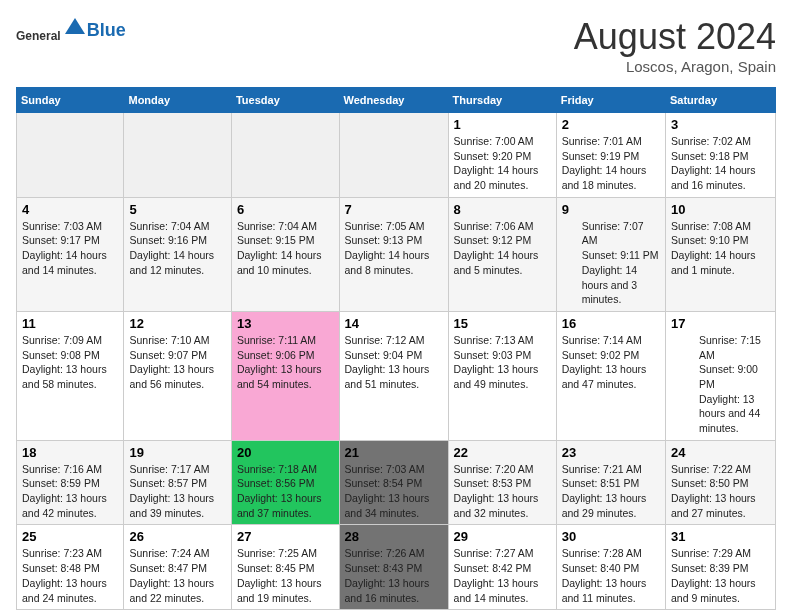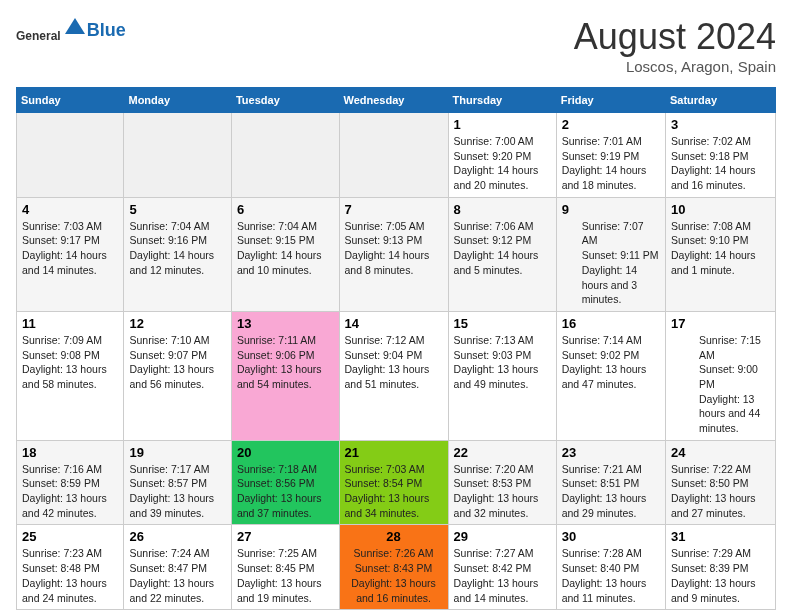--- a/index.html
+++ b/index.html
@@ -259,21 +259,21 @@
           <div class="day-info" style="white-space: pre-line;">Sunrise: 7:17 AM
 Sunset: 8:57 PM
 Daylight: 13 hours and 39 minutes.</div>
         </td>
         <td style="background: #22c55e;">
           <span class="day-number">20</span>
           <div class="day-info" style="white-space: pre-line;">Sunrise: 7:18 AM
 Sunset: 8:56 PM
 Daylight: 13 hours and 37 minutes.</div>
         </td>
-        <td style="background: #84cc16;">
+        <td style="background: #737373;">
           <span class="day-number">21</span>
           <div class="day-info" style="white-space: pre-line;">Sunrise: 7:03 AM
 Sunset: 8:54 PM
 Daylight: 13 hours and 34 minutes.</div>
         </td>
         <td style="background: rgb(245, 245, 245);">
           <span class="day-number">22</span>
           <div class="day-info" style="white-space: pre-line;">Sunrise: 7:20 AM
 Sunset: 8:53 PM
 Daylight: 13 hours and 32 minutes.</div>
@@ -303,21 +303,21 @@
           <div class="day-info" style="white-space: pre-line;">Sunrise: 7:24 AM
 Sunset: 8:47 PM
 Daylight: 13 hours and 22 minutes.</div>
         </td>
         <td style="background: rgb(255, 255, 255);">
           <span class="day-number">27</span>
           <div class="day-info" style="white-space: pre-line;">Sunrise: 7:25 AM
 Sunset: 8:45 PM
 Daylight: 13 hours and 19 minutes.</div>
         </td>
-        <td style="background: #f97316; text-align: center;">
+        <td style="background: #737373;">
           <span class="day-number">28</span>
           <div class="day-info" style="white-space: pre-line;">Sunrise: 7:26 AM
 Sunset: 8:43 PM
 Daylight: 13 hours and 16 minutes.</div>
         </td>
         <td style="background: rgb(255, 255, 255);">
           <span class="day-number">29</span>
           <div class="day-info" style="white-space: pre-line;">Sunrise: 7:27 AM
 Sunset: 8:42 PM
 Daylight: 13 hours and 14 minutes.</div>

